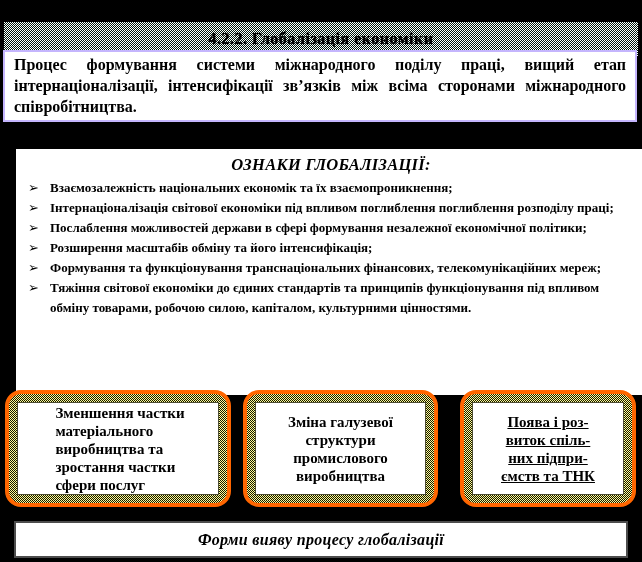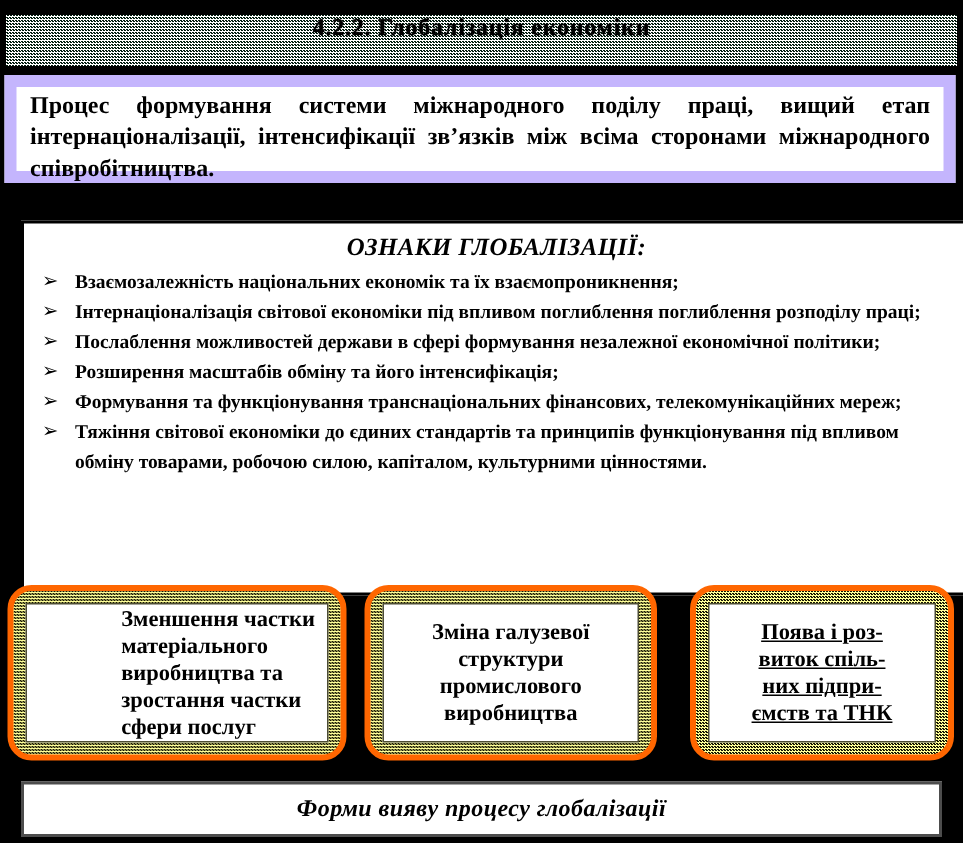--- a/index.html
+++ b/index.html
@@ -20,32 +20,32 @@
     background-size: 2px 2px;
   }
   
   .gold-dither {
     background-color: #ffff99;
     background-image: conic-gradient(#141400 25%, #ffff99 25% 50%, #141400 50% 75%, #ffff99 75%);
     background-size: 2px 2px;
   }
 
   .header {
-    position: absolute; left: 2px; top: 8px; width: 638px; height: 38px;
+    position: absolute; left: 2px; top: 20px; width: 638px; height: 38px;
     border: 2px solid #000;
-    display: flex; align-items: flex-start; justify-content: center;
+    display: flex; align-items: center; justify-content: center;
   }
   .header-title {
     font-weight: bold; font-size: 16px; letter-spacing: 0.5px;
     color: #000; text-shadow: 0 0 1px #000;
   }
 
   .definition-box {
     position: absolute; left: 3px; top: 50px; width: 634px; height: 72px;
-    background: #fff; border: 8px solid #c4b5fd;
+    background: #fff; border: 2px solid #c4b5fd;
     padding: 2px 9px;
   }
   .definition-text {
     font-weight: bold; font-size: 16px; line-height: 21px;
     text-align: justify;
   }
 
   .signs-box {
     position: absolute; left: 14px; top: 135px; width: 634px; height: 250px;
     background: #fff; border: 2px solid #000;
@@ -73,21 +73,21 @@
   }
   .form-box.box-a { left: 5px;   width: 226px; }
   .form-box.box-b { left: 243px; width: 195px; border-radius: 16px; }
   .form-box.box-c { left: 460px; width: 176px; text-decoration: underline; }
   .form-inner {
     flex: 1; background: #fff; border: 1px solid #4d4d33;
     display: flex; align-items: center;
     padding: 4px 8px;
     font-weight: bold; font-size: 15px; line-height: 18px;
   }
-  .box-a .form-inner { justify-content: flex-end; text-align: left; padding-left: 12px; }
+  .box-a .form-inner { justify-content: center; text-align: left; padding-left: 12px; }
   .box-b .form-inner, .box-c .form-inner { justify-content: center; text-align: center; }
   .preline { white-space: pre-line; }
 
   .caption-bar {
     position: absolute; left: 14px; top: 521px; width: 614px; height: 37px;
     background: #fff; border: 2px solid #4d4d4d;
     display: flex; align-items: center; justify-content: center;
   }
   .caption-text {
     font-weight: bold; font-style: italic; font-size: 16px; letter-spacing: 0.3px;

